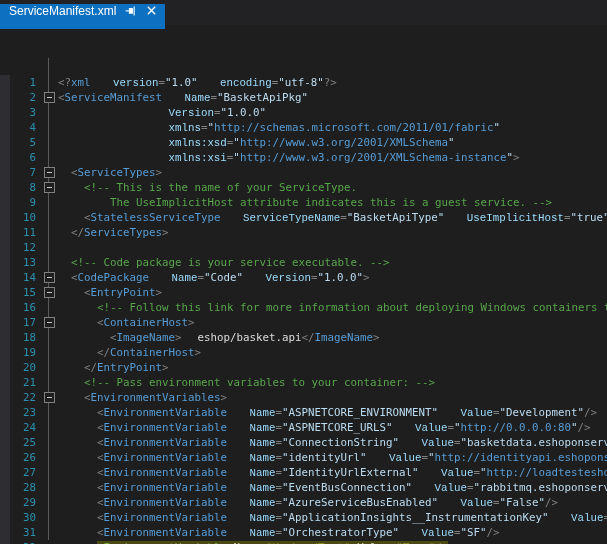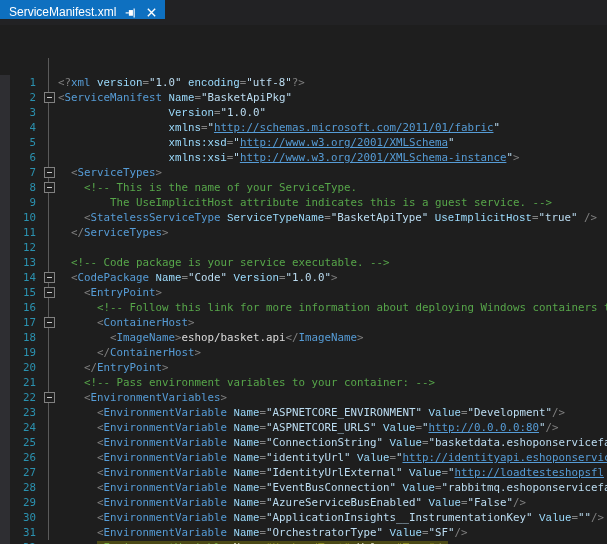--- a/index.html
+++ b/index.html
@@ -1,39 +1,39 @@
 <!DOCTYPE html>
 <html><head>
 <meta charset="utf-8">
 <style>
   html,body{margin:0;padding:0;background:#1E1E1E;}
   #window{position:relative;width:607px;height:544px;background:var(--bg);overflow:hidden;
           font-family:"DejaVu Sans Mono","Liberation Mono",monospace;}
   
   #tabstrip{position:absolute;left:0;top:0;width:607px;height:25px;background:var(--tabstrip_bg);}
-  #tab{display:inline-flex;align-items:flex-end;height:19px;padding:0 7px 0 9px;
+  #tab{display:inline-flex;align-items:flex-start;height:25px;padding:0 7px 0 9px;
        background:var(--tab_bg);color:var(--tab_fg);cursor:default;}
   #tab .title{font-family:"Liberation Sans",sans-serif;font-size:12px;white-space:nowrap;}
   #tab .tabicon{display:inline-flex;margin-left:8px;width:13px;height:13px;align-items:center;justify-content:center;}
   
   #editor{position:absolute;left:0;top:25px;width:607px;height:519px;padding-top:5px;box-sizing:border-box;
           font-size:10.8px;line-height:15px;white-space:pre;overflow:hidden;}
   .ln{display:flex;height:15px;}
   .gm{flex:0 0 10px;background:var(--glyph_margin);}
   .num{flex:0 0 26px;text-align:right;padding-right:4px;color:var(--line_number);user-select:none;}
   .fold{flex:0 0 18px;display:flex;justify-content:center;position:relative;z-index:1;}
   .fbox{width:9px;height:9px;margin-top:2px;border:1px solid var(--fold_box_border);
         background:var(--bg);position:relative;box-sizing:content-box;}
   .fbox::after{content:"";position:absolute;left:2px;right:2px;top:4px;height:1px;background:var(--fold_minus);}
   .code{flex:1 1 auto;color:var(--t);overflow:hidden;}
   #fold-guide{position:absolute;left:48px;top:33px;width:1px;height:482px;background:var(--fold_line);z-index:0;}
   
   .tk-d{color:var(--d);} .tk-e{color:var(--e);} .tk-a{color:var(--a);font-family:Liberation Mono, monospace;}
-  .tk-v{color:var(--v);} .tk-t{color:var(--t);} .tk-c{color:var(--c);}
-  .tk-u{color:var(--u);text-decoration:underline;}
+  .tk-v{color:var(--v);} .tk-t{color:var(--t);margin-left:16px;} .tk-c{color:var(--c);}
+  .tk-u{color:var(--u);}
   .tk-hd{color:var(--hd);} .tk-he{color:var(--he);} .tk-ha{color:var(--ha);}
   .tk-hv{color:var(--hv);} .tk-ht{color:var(--ha);}
   .hl{background:var(--hl_bg);}
 </style>
 </head>
 <body>
 
 <div id="window" style="--bg: #1E1E1E; --tabstrip_bg: #222224; --tab_bg: #0E70C0; --tab_fg: #FFFFFF; --glyph_margin: #2E2E32; --line_number: #2B91AF; --fold_line: #5A5A5A; --fold_box_border: #808080; --fold_minus: #C8C8C8; --d: #808080; --e: #569CD6; --a: #9CDCFE; --v: #BBDCF1; --t: #DCDCDC; --c: #57A64A; --u: #569CD6; --hl_bg: #4B4A15; --hd: #8A8A4A; --he: #75A83F; --ha: #DCDCC0; --hv: #83831F;">
   <div id="tabstrip">
     <div id="tab">

